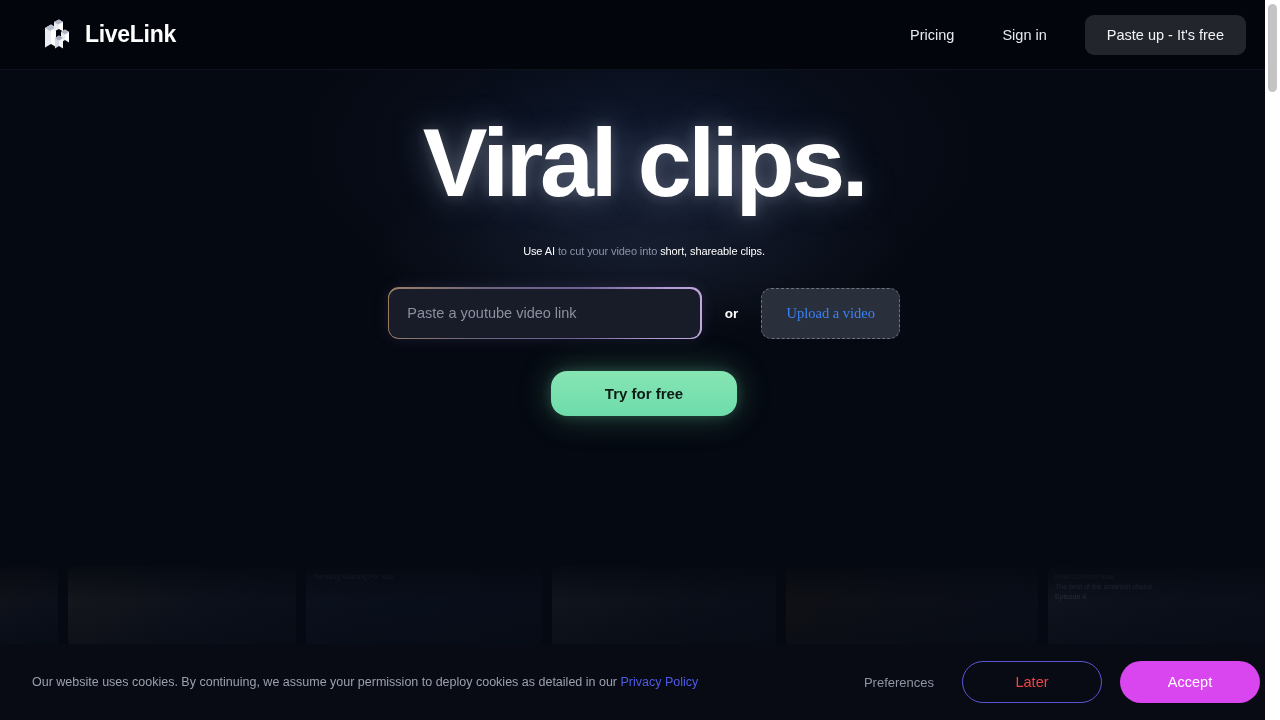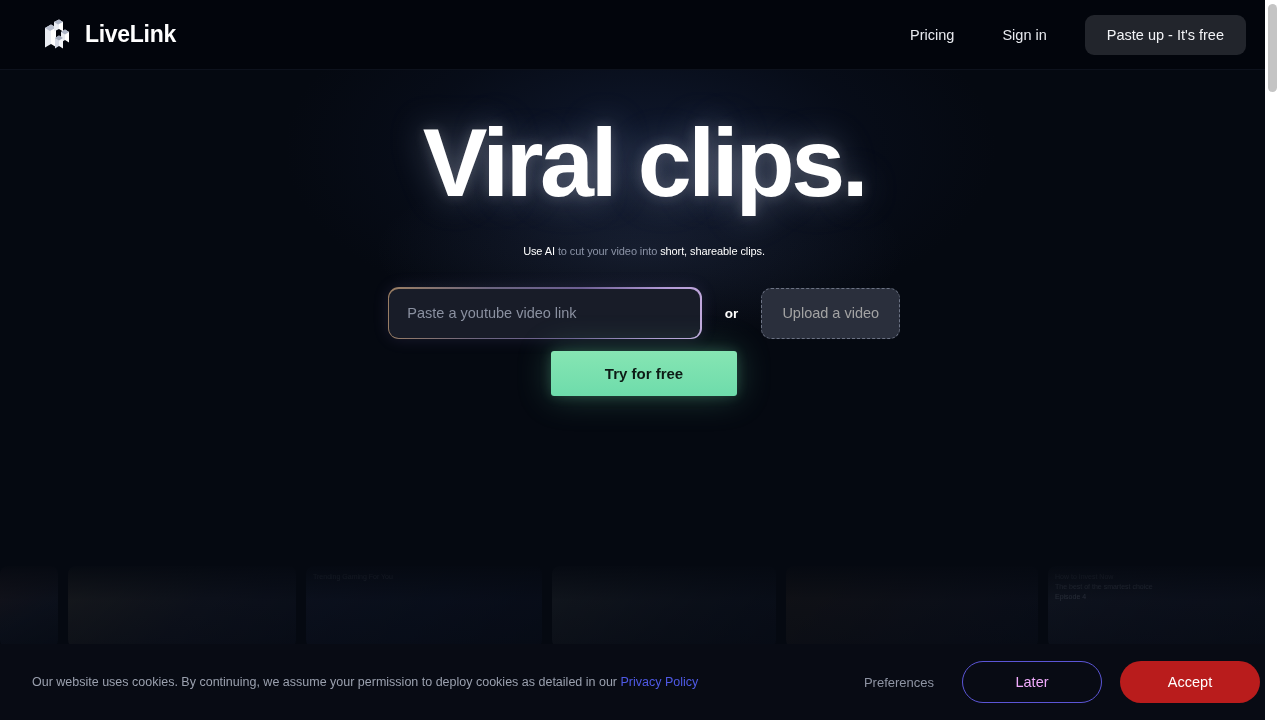--- a/index.html
+++ b/index.html
@@ -100,32 +100,32 @@
   .url-input::placeholder { color:#8a90a0; }
   .or-text {
     color:#ffffff; font-size:13.5px; font-weight:bold;
     margin:3px 13px; white-space:nowrap;
   }
   .upload-btn {
     height:51px; min-width:139px; padding:0 20px;
     background:#2a2f3c;
     border:1.5px dashed #6c7384;
     border-radius:10px;
-    color:#a3a3a3; font-size:14.5px;
-    font-family:Liberation Sans, sans-serif; cursor:pointer;
+    color:#3b82f6; font-size:14.5px;
+    font-family:Liberation Serif, serif; cursor:pointer;
     white-space:nowrap;
   }
 
   
   .try-btn {
-    margin-top:12px;
+    margin-top:32px;
     width:186px; height:45px;
     background:linear-gradient(180deg,#86e5b3 0%,#6edcab 100%);
     color:#0d1b16; font-size:15px; font-weight:bold;
-    border:none; border-radius:3px; cursor:pointer;
+    border:none; border-radius:16px; cursor:pointer;
     font-family:"Liberation Sans", sans-serif;
     box-shadow:0 0 34px rgba(110,220,170,0.28), 0 0 12px rgba(110,220,170,0.22);
   }
 
   
   .strip {
     position:absolute; left:0; top:566px; width:1280px; height:100px;
     display:flex; gap:10px; padding:0 0 0 0;
     overflow:hidden; z-index:5;
   }
@@ -157,26 +157,26 @@
   }
   .cookie-text a { color:#4f5ae6; text-decoration:none; }
   .cookie-actions { display:flex; align-items:center; gap:0; }
   .pref-link {
     color:#8e94a3; font-size:13px; text-decoration:none; margin-right:28px;
     white-space:nowrap;
   }
   .later-btn {
     width:140px; height:42px; border-radius:21px;
     background:transparent; border:1.6px solid #5b55d6;
-    color:#f0abfc; font-size:14.5px; cursor:pointer;
+    color:#ef4444; font-size:14.5px; cursor:pointer;
     font-family:"Liberation Sans", sans-serif; margin-right:18px;
   }
   .accept-btn {
     width:140px; height:42px; border-radius:21px;
-    background:#b91c1c; border:none;
+    background:#d946ef; border:none;
     color:#ffffff; font-size:14.5px; cursor:pointer;
     font-family:"Liberation Sans", sans-serif;
   }
 
   
   .scrollbar {
     position:absolute; right:0; top:0; width:15px; height:720px;
     background:#ffffff; z-index:60;
   }
   .scroll-thumb {

